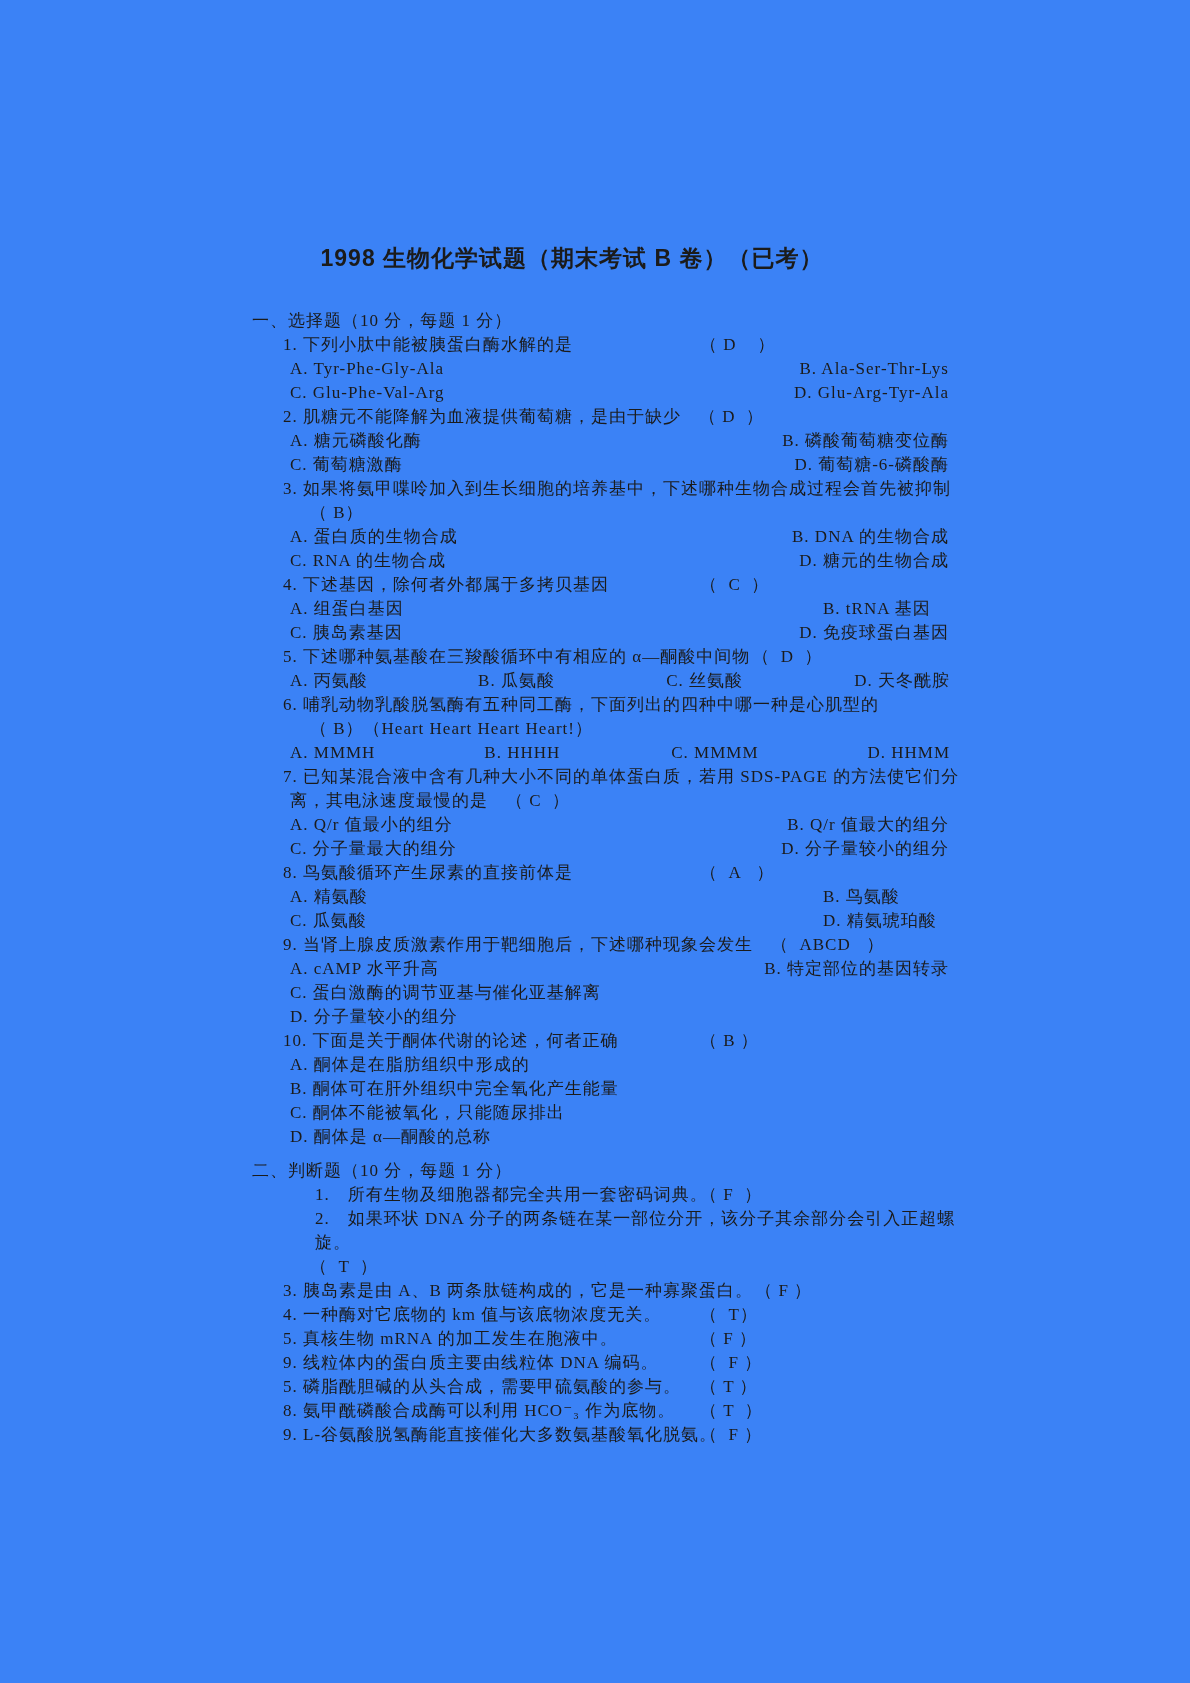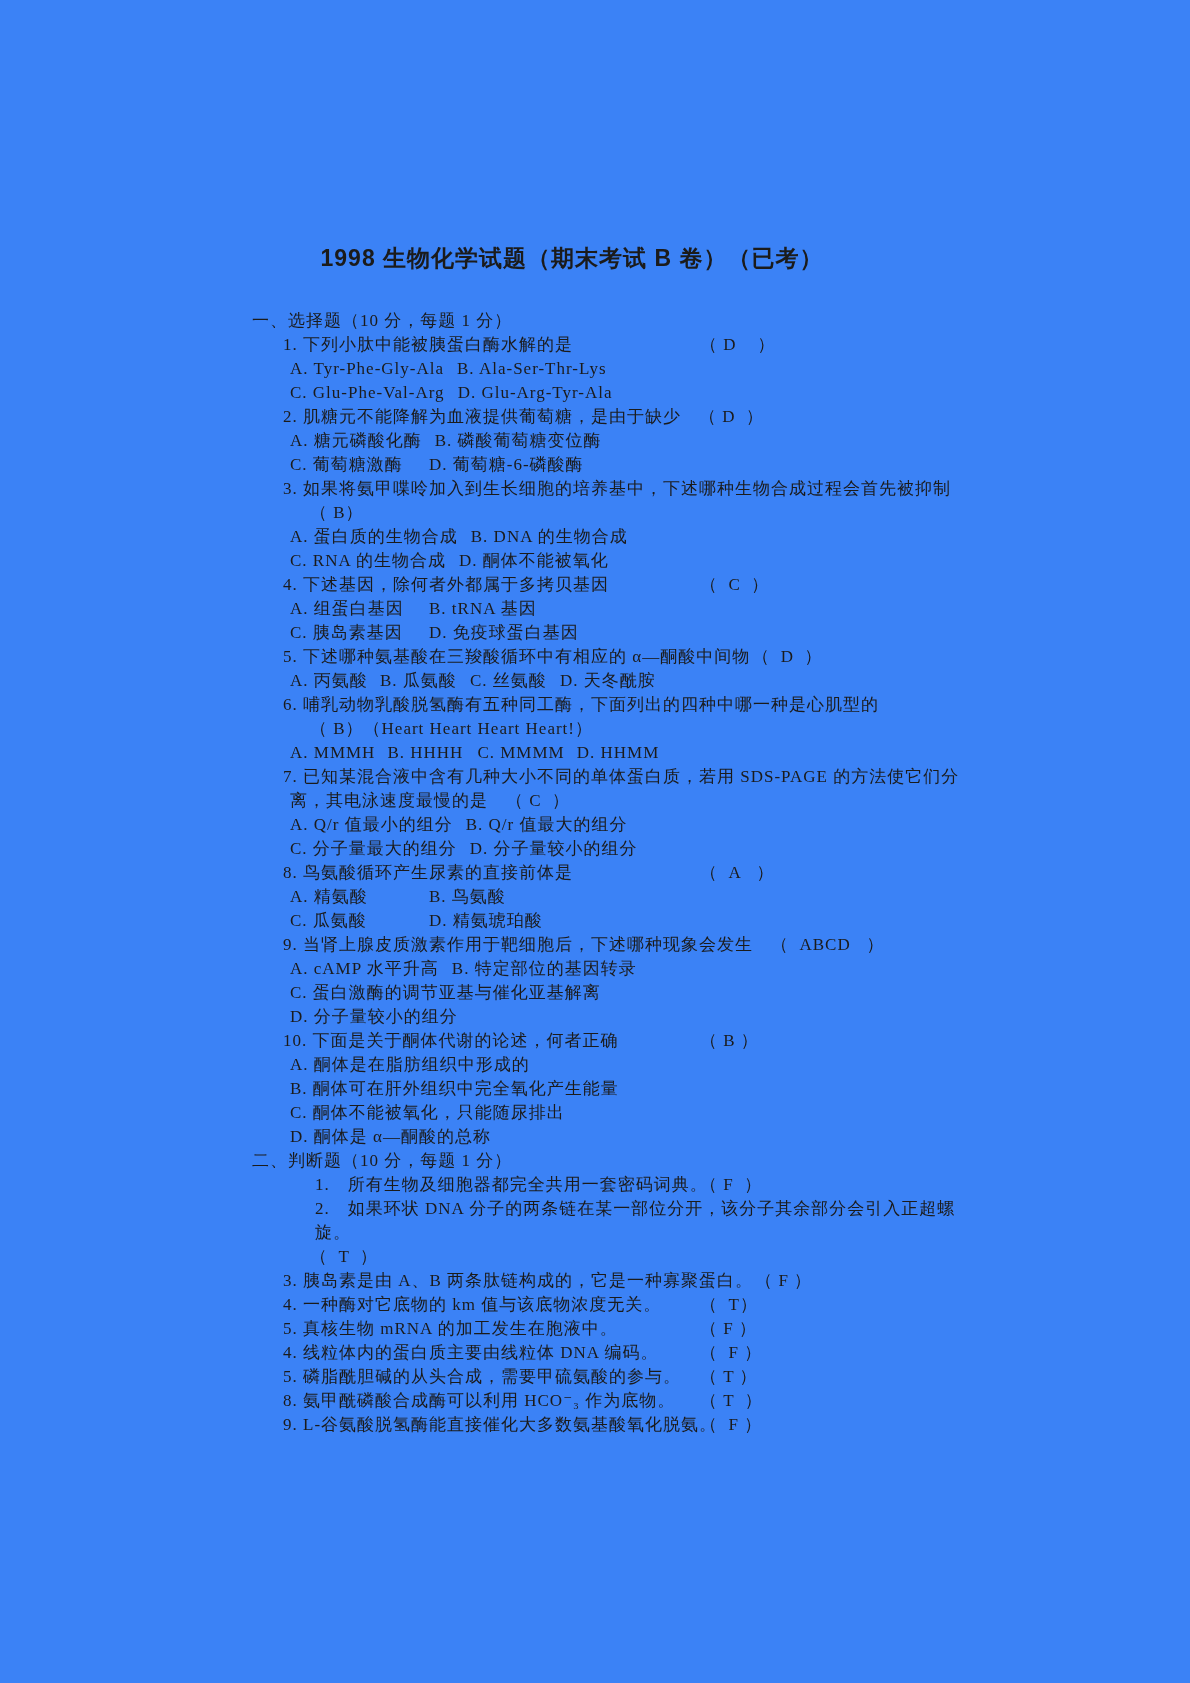--- a/index.html
+++ b/index.html
@@ -34,26 +34,26 @@
     width: 712px;
     font-family: "Liberation Serif", "DejaVu Serif", serif;
     font-size: 17px;
     line-height: 24px;
     letter-spacing: 1px;
   }
   .line {
     position: relative;
     white-space: pre-wrap;
   }
-  .section-heading { padding-left: 2px; }
+  .section-heading { padding-left: 2px; margin-top: 10px; }
   .indent-q   { padding-left: 33px; }
   .indent-opt { padding-left: 40px; }
   .indent-ans { padding-left: 60px; }
   .indent-deep { padding-left: 65px; }
-  .opt-row { display: flex; }
+  .opt-row { display: flex; justify-content: space-between; }
   .opt2-item { flex: 0 0 auto; min-width: 126px; padding-right: 13px; white-space: pre; }
   .opt4-item { flex: 0 0 auto; min-width: 78px;  padding-right: 12px; white-space: pre; }
   .ans-abs {
     position: absolute;
     left: 450px;
     top: 0;
     white-space: pre;
   }
   .ans-inline { margin-left: 18px; white-space: pre; }
   .ans-tight  { margin-left: 2px;  white-space: pre; }
@@ -67,21 +67,21 @@
       <div class="line section-heading">一、选择题（10 分，每题 1 分）</div>
       <div class="line indent-q"><span>1. 下列小肽中能被胰蛋白酶水解的是</span><span class="ans-abs">（ D    ）</span></div>
       <div class="line indent-opt opt-row"><span class="opt2-item">A. Tyr-Phe-Gly-Ala</span><span class="opt2-item">B. Ala-Ser-Thr-Lys</span></div>
       <div class="line indent-opt opt-row"><span class="opt2-item">C. Glu-Phe-Val-Arg</span><span class="opt2-item">D. Glu-Arg-Tyr-Ala</span></div>
       <div class="line indent-q"><span>2. 肌糖元不能降解为血液提供葡萄糖，是由于缺少</span><span class="ans-inline">（ D  ）</span></div>
       <div class="line indent-opt opt-row"><span class="opt2-item">A. 糖元磷酸化酶</span><span class="opt2-item">B. 磷酸葡萄糖变位酶</span></div>
       <div class="line indent-opt opt-row"><span class="opt2-item">C. 葡萄糖激酶</span><span class="opt2-item">D. 葡萄糖-6-磷酸酶</span></div>
       <div class="line indent-q"><span>3. 如果将氨甲喋呤加入到生长细胞的培养基中，下述哪种生物合成过程会首先被抑制</span></div>
       <div class="line indent-ans"><span>（ B）</span></div>
       <div class="line indent-opt opt-row"><span class="opt2-item">A. 蛋白质的生物合成</span><span class="opt2-item">B. DNA 的生物合成</span></div>
-      <div class="line indent-opt opt-row"><span class="opt2-item">C. RNA 的生物合成</span><span class="opt2-item">D. 酮体不能被氧化</span></div>
+      <div class="line indent-opt opt-row"><span class="opt2-item">C. RNA 的生物合成</span><span class="opt2-item">D. 糖元的生物合成</span></div>
       <div class="line indent-q"><span>4. 下述基因，除何者外都属于多拷贝基因</span><span class="ans-abs">（  C  ）</span></div>
       <div class="line indent-opt opt-row"><span class="opt2-item">A. 组蛋白基因</span><span class="opt2-item">B. tRNA 基因</span></div>
       <div class="line indent-opt opt-row"><span class="opt2-item">C. 胰岛素基因</span><span class="opt2-item">D. 免疫球蛋白基因</span></div>
       <div class="line indent-q"><span>5. 下述哪种氨基酸在三羧酸循环中有相应的 α—酮酸中间物</span><span class="ans-tight">（  D  ）</span></div>
       <div class="line indent-opt opt-row"><span class="opt4-item">A. 丙氨酸</span><span class="opt4-item">B. 瓜氨酸</span><span class="opt4-item">C. 丝氨酸</span><span class="opt4-item">D. 天冬酰胺</span></div>
       <div class="line indent-q"><span>6. 哺乳动物乳酸脱氢酶有五种同工酶，下面列出的四种中哪一种是心肌型的</span></div>
       <div class="line indent-ans"><span>（ B）（Heart Heart Heart Heart!）</span></div>
       <div class="line indent-opt opt-row"><span class="opt4-item">A. MMMH</span><span class="opt4-item">B. HHHH</span><span class="opt4-item">C. MMMM</span><span class="opt4-item">D. HHMM</span></div>
       <div class="line indent-q"><span>7. 已知某混合液中含有几种大小不同的单体蛋白质，若用 SDS-PAGE 的方法使它们分</span></div>
       <div class="line indent-opt"><span>离，其电泳速度最慢的是</span><span class="ans-inline">（ C  ）</span></div>
@@ -99,18 +99,18 @@
       <div class="line indent-opt"><span>B. 酮体可在肝外组织中完全氧化产生能量</span></div>
       <div class="line indent-opt"><span>C. 酮体不能被氧化，只能随尿排出</span></div>
       <div class="line indent-opt"><span>D. 酮体是 α—酮酸的总称</span></div>
       <div class="line section-heading">二、判断题（10 分，每题 1 分）</div>
       <div class="line indent-q indent-deep"><span>1.　所有生物及细胞器都完全共用一套密码词典。</span><span class="ans-abs">（ F  ）</span></div>
       <div class="line indent-q indent-deep"><span>2.　如果环状 DNA 分子的两条链在某一部位分开，该分子其余部分会引入正超螺旋。</span></div>
       <div class="line indent-ans"><span>（  T  ）</span></div>
       <div class="line indent-q"><span>3. 胰岛素是由 A、B 两条肽链构成的，它是一种寡聚蛋白。</span><span class="ans-tight">（ F ）</span></div>
       <div class="line indent-q"><span>4. 一种酶对它底物的 km 值与该底物浓度无关。</span><span class="ans-abs">（  T）</span></div>
       <div class="line indent-q"><span>5. 真核生物 mRNA 的加工发生在胞液中。</span><span class="ans-abs">（ F ）</span></div>
-      <div class="line indent-q"><span>4. 线粒体内的蛋白质主要由线粒体 DNA 编码。</span><span class="ans-abs">（  F ）</span></div>
+      <div class="line indent-q"><span>9. 线粒体内的蛋白质主要由线粒体 DNA 编码。</span><span class="ans-abs">（  F ）</span></div>
       <div class="line indent-q"><span>5. 磷脂酰胆碱的从头合成，需要甲硫氨酸的参与。</span><span class="ans-abs">（ T ）</span></div>
       <div class="line indent-q"><span>8. 氨甲酰磷酸合成酶可以利用 HCO⁻₃ 作为底物。</span><span class="ans-abs">（ T  ）</span></div>
       <div class="line indent-q"><span>9. L-谷氨酸脱氢酶能直接催化大多数氨基酸氧化脱氨。</span><span class="ans-abs">（  F ）</span></div>
     </div>
 </div>
 
 </body></html>

